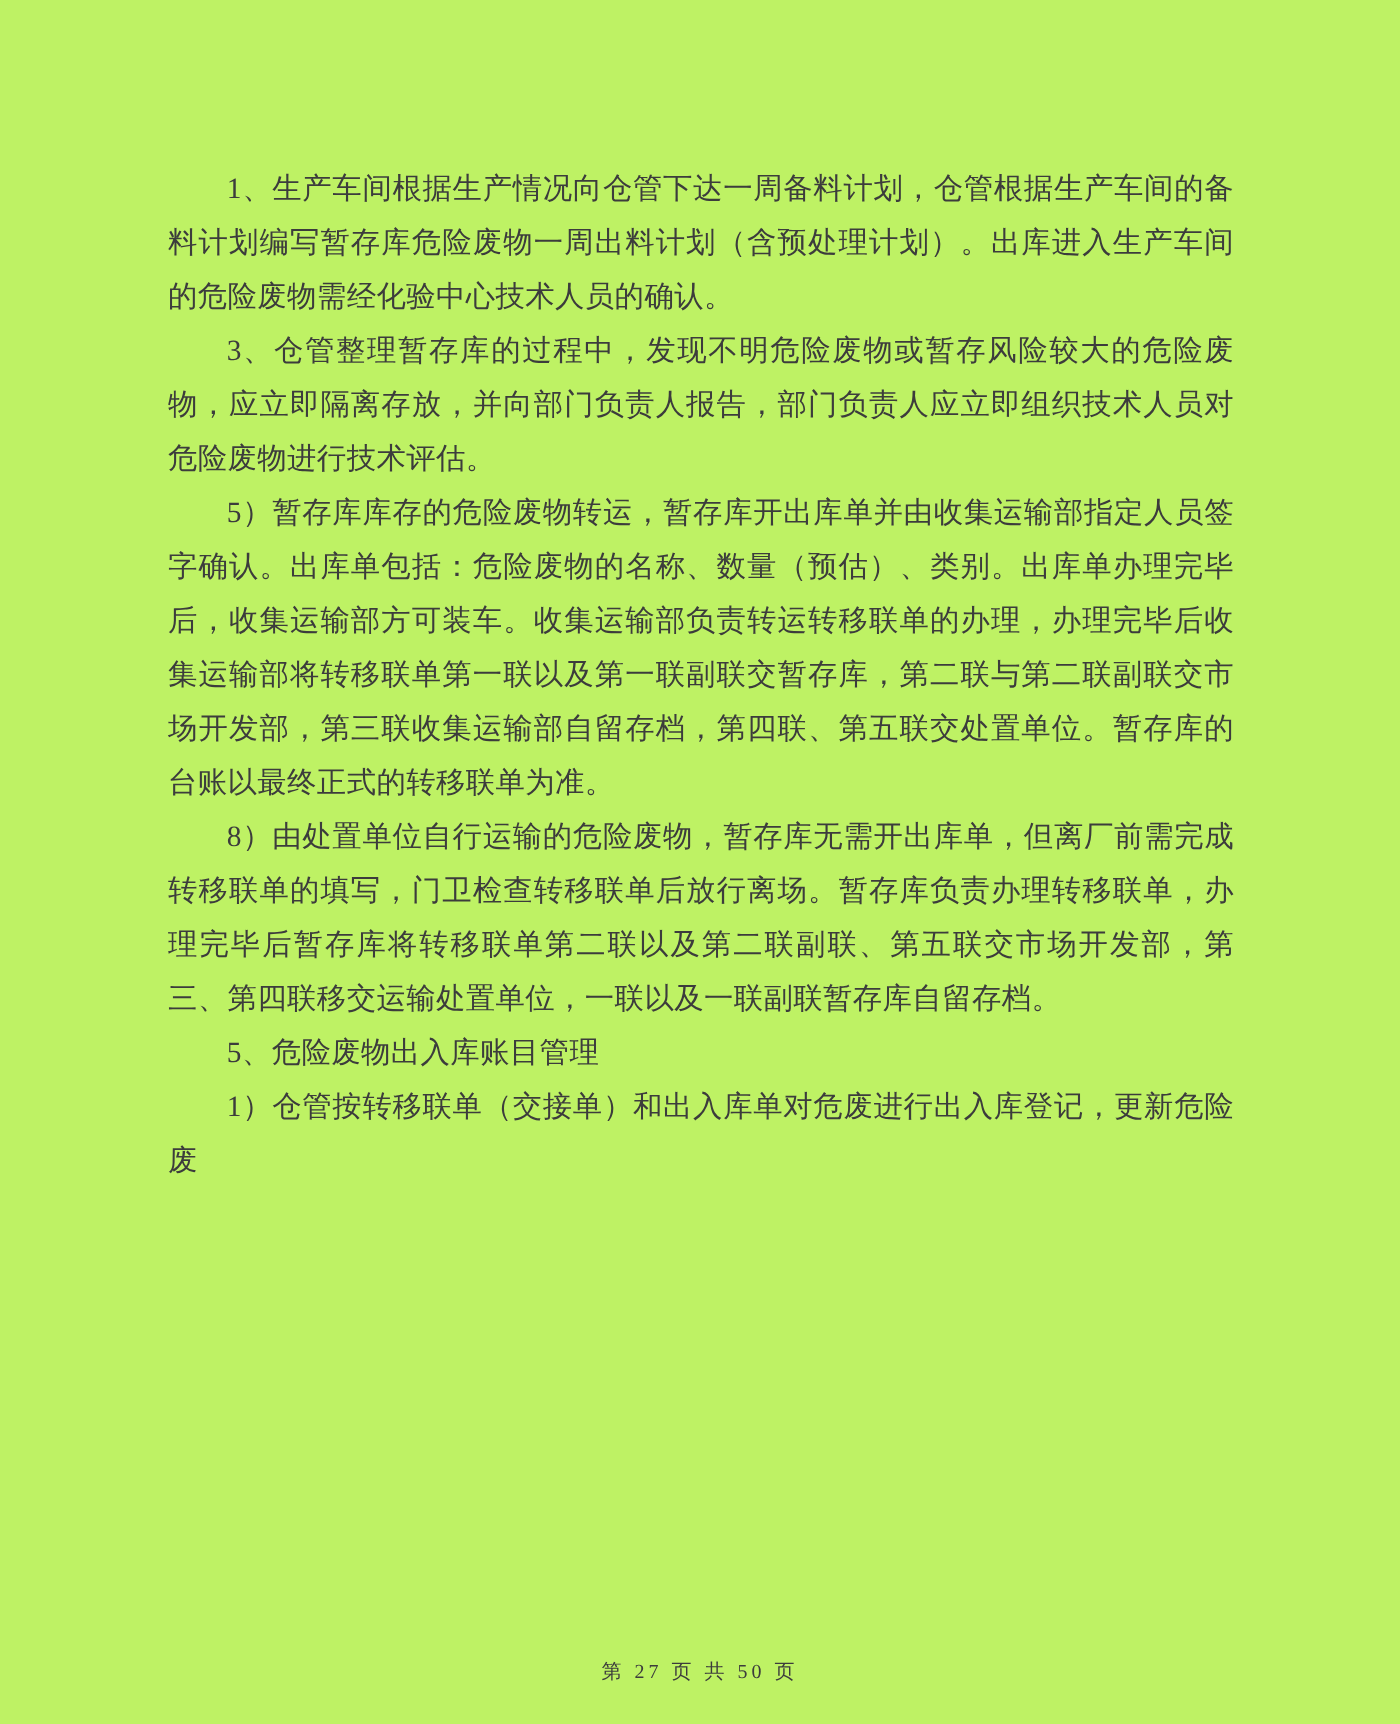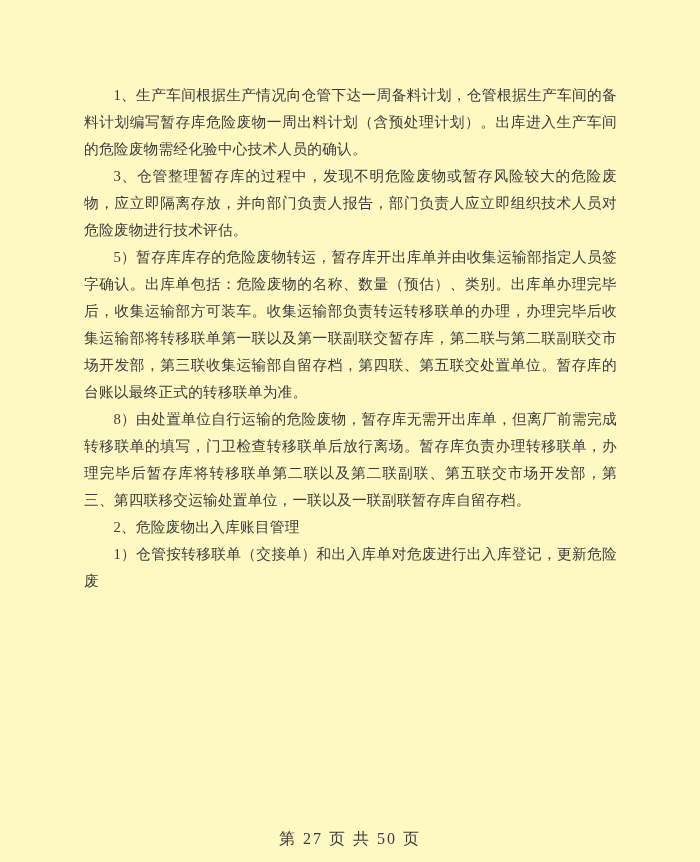--- a/index.html
+++ b/index.html
@@ -4,21 +4,21 @@
 <style>
   html, body {
     margin: 0;
     padding: 0;
     background: #ffffff;
   }
   .page {
     position: relative;
     width: 700px;
     height: 862px;
-    background: #fef9c3;
+    background: #bef264;
     overflow: hidden;
     font-family: "Liberation Serif", "DejaVu Serif", serif;
     color: #3c3c3c;
   }
   .content {
     position: absolute;
     left: 84px;
     top: 82px;
     width: 533px;
     font-size: 14.7px;
@@ -32,33 +32,33 @@
     padding: 0;
     text-indent: 2em;
     word-break: break-all;
   }
   .footer {
     position: absolute;
     left: 0;
     top: 829px;
     width: 700px;
     text-align: center;
-    font-size: 16px;
+    font-size: 10px;
     letter-spacing: 2px;
     color: #3c3c3c;
   }
 </style>
 </head>
 <body>
 
 <div class="page">
   <div class="content">
     <p class="para">1、生产车间根据生产情况向仓管下达一周备料计划，仓管根据生产车间的备料计划编写暂存库危险废物一周出料计划（含预处理计划）。出库进入生产车间的危险废物需经化验中心技术人员的确认。</p>
     <p class="para">3、仓管整理暂存库的过程中，发现不明危险废物或暂存风险较大的危险废物，应立即隔离存放，并向部门负责人报告，部门负责人应立即组织技术人员对危险废物进行技术评估。</p>
     <p class="para">5）暂存库库存的危险废物转运，暂存库开出库单并由收集运输部指定人员签字确认。出库单包括：危险废物的名称、数量（预估）、类别。出库单办理完毕后，收集运输部方可装车。收集运输部负责转运转移联单的办理，办理完毕后收集运输部将转移联单第一联以及第一联副联交暂存库，第二联与第二联副联交市场开发部，第三联收集运输部自留存档，第四联、第五联交处置单位。暂存库的台账以最终正式的转移联单为准。</p>
     <p class="para">8）由处置单位自行运输的危险废物，暂存库无需开出库单，但离厂前需完成转移联单的填写，门卫检查转移联单后放行离场。暂存库负责办理转移联单，办理完毕后暂存库将转移联单第二联以及第二联副联、第五联交市场开发部，第三、第四联移交运输处置单位，一联以及一联副联暂存库自留存档。</p>
-    <p class="para">2、危险废物出入库账目管理</p>
+    <p class="para">5、危险废物出入库账目管理</p>
     <p class="para">1）仓管按转移联单（交接单）和出入库单对危废进行出入库登记，更新危险废</p>
   </div>
   <div class="footer">
     <span>第 27 页 共 50 页</span>
   </div>
 </div>
 
 </body></html>

